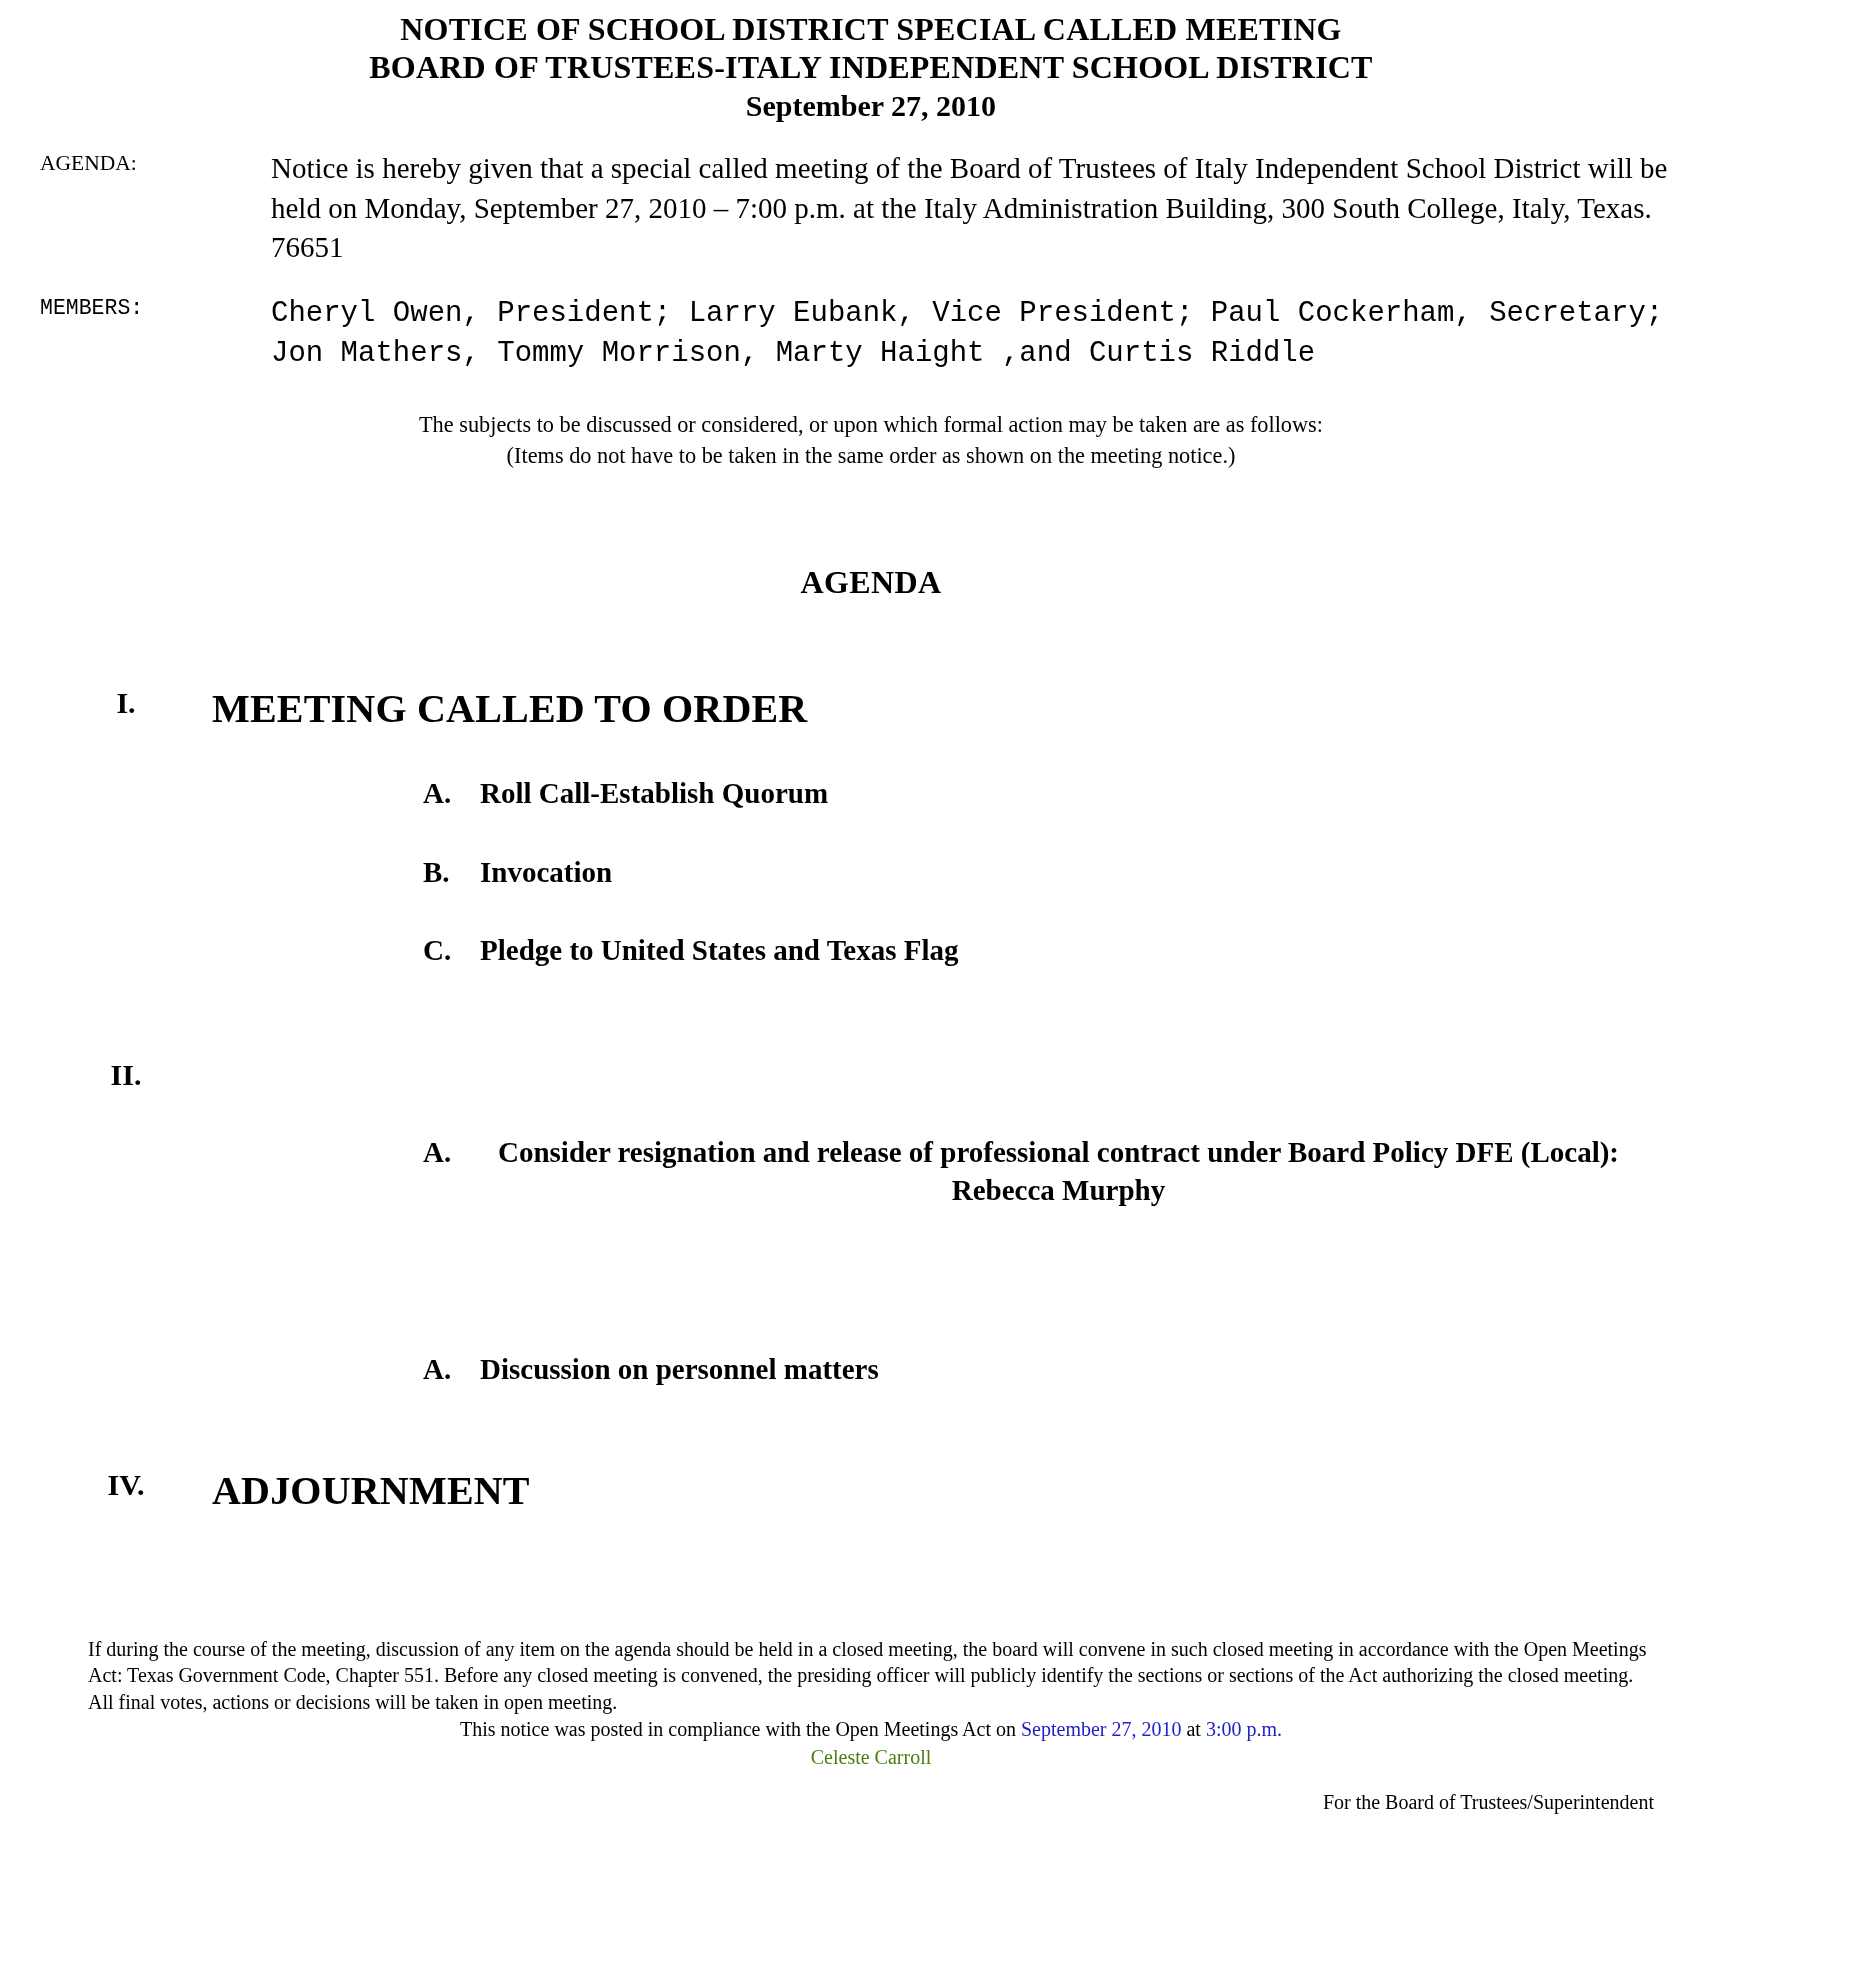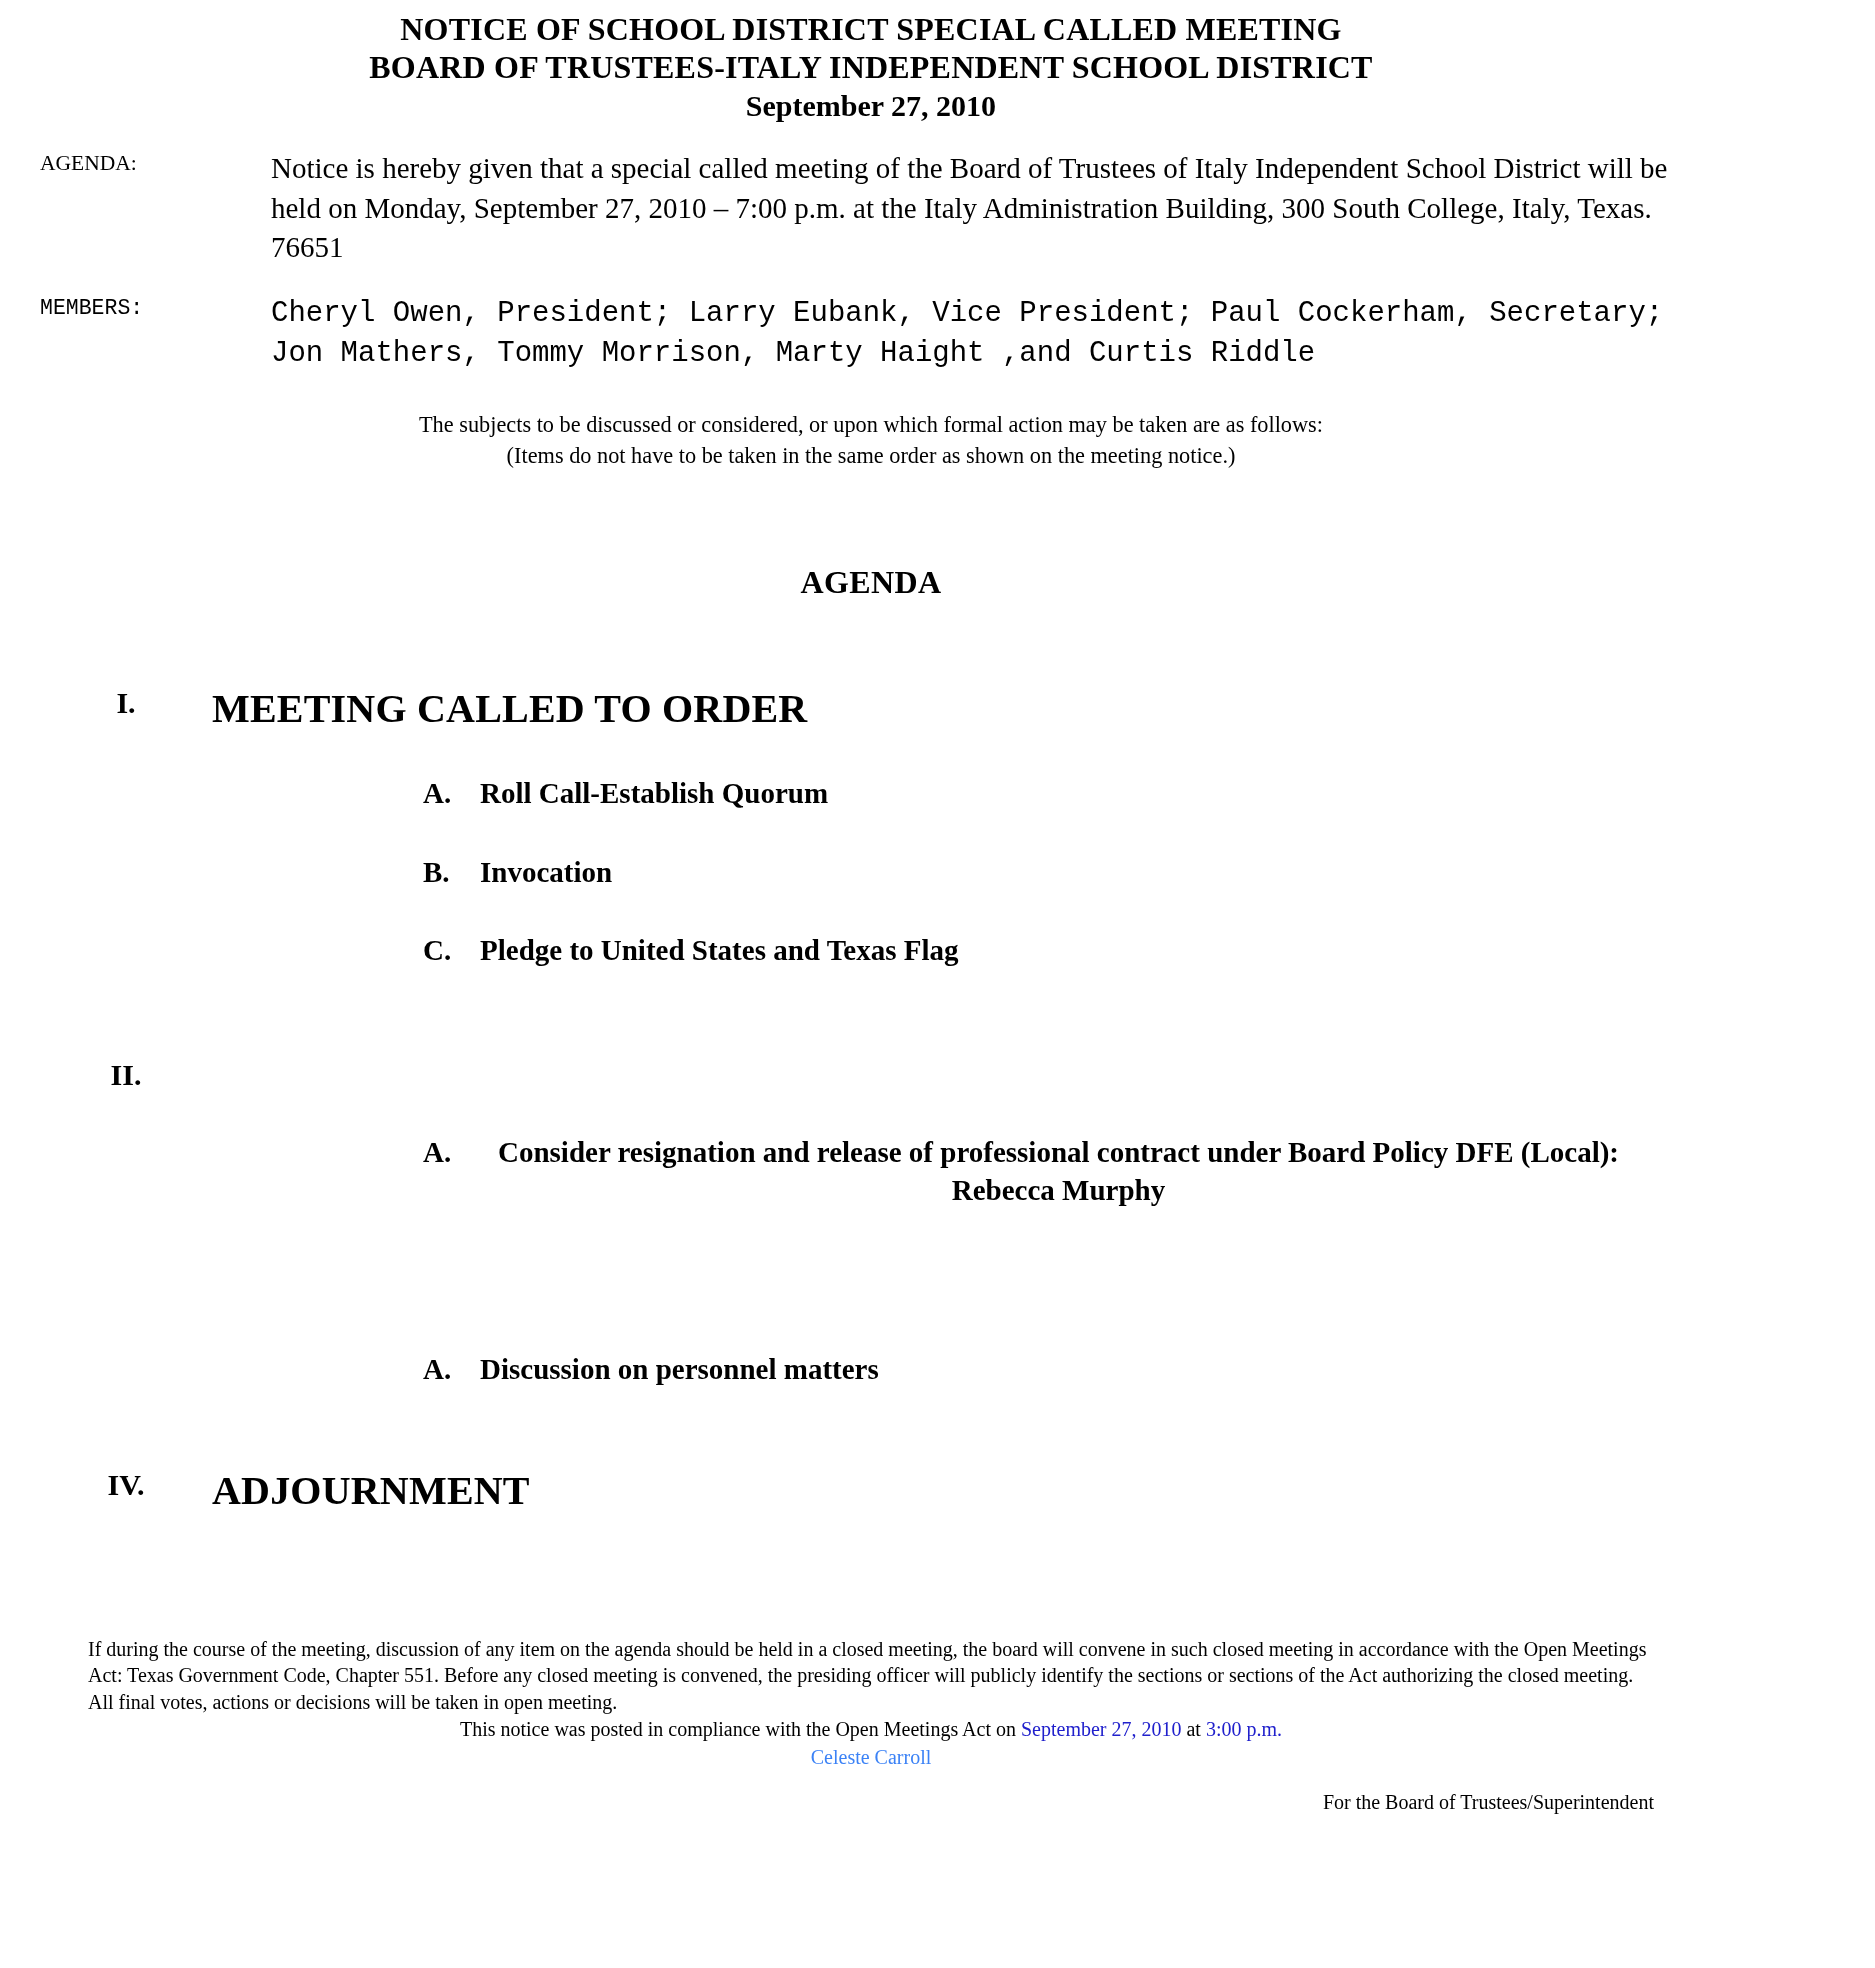--- a/index.html
+++ b/index.html
@@ -140,21 +140,21 @@
     margin-bottom: 0;
   }
   .footer .centered {
     text-align: center;
   }
   .link {
     color: #2020cc;
   }
   .footer .signature {
     text-align: center;
-    color: #3b82f6;
+    color: #4d7c0f;
     margin-top: 1.6px;
   }
   .footer .sigline {
     text-align: right;
     margin-top: 18px;
   }
 </style>
 </head>
 <body>
 

